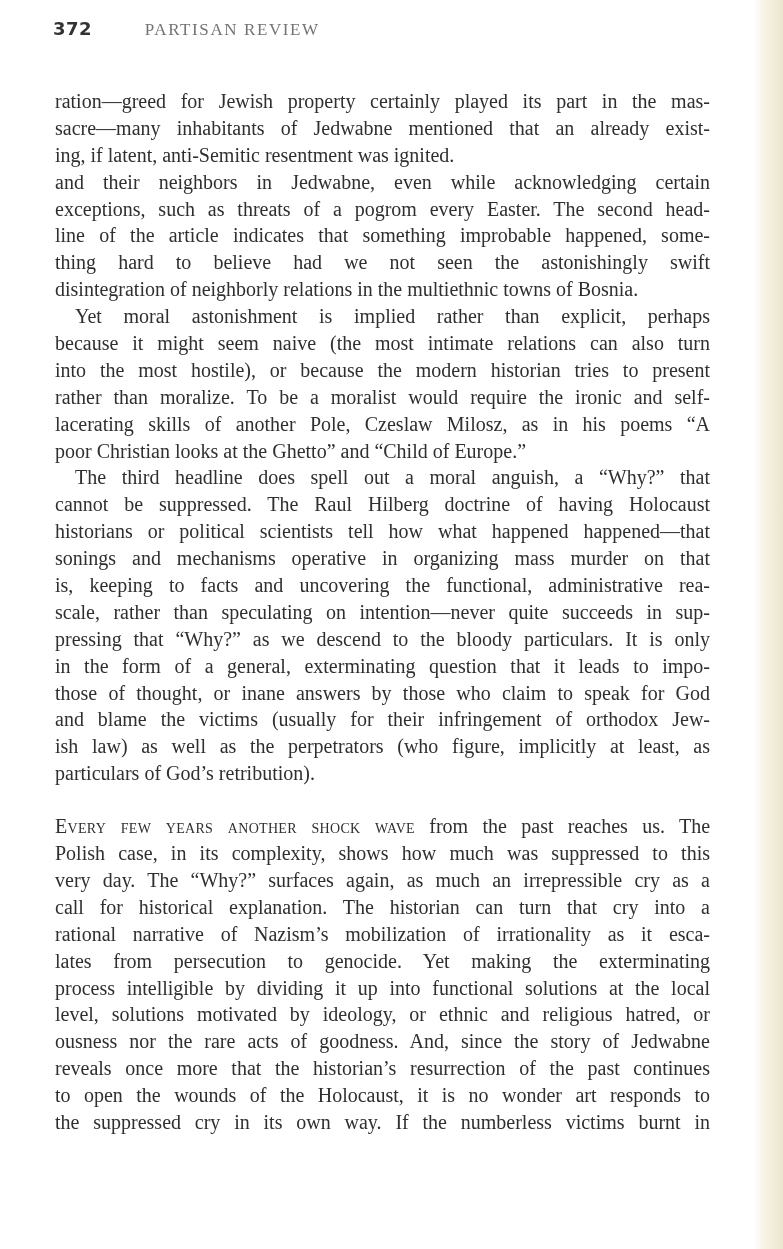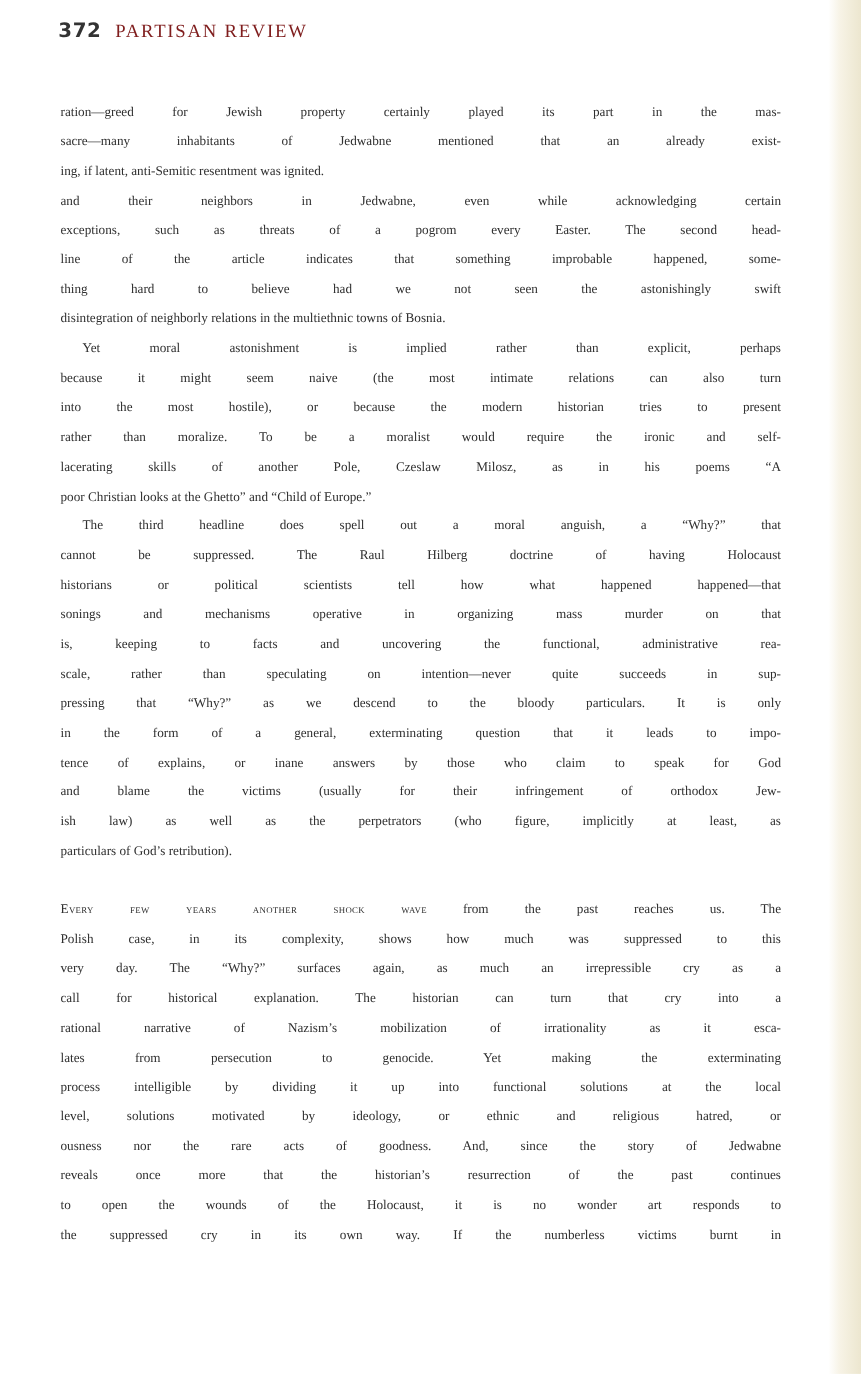--- a/index.html
+++ b/index.html
@@ -35,32 +35,33 @@
     .folio {
       font-family: "DejaVu Sans", "Liberation Sans", sans-serif;
       font-weight: bold;
       font-size: 18px;
       color: #333;
       margin-right: 8px;
     }
     .journal-title {
       font-family: "Liberation Serif", serif;
       letter-spacing: 1.6px;
-      color: #7f1d1d;
+      color: #737373;
+      margin-left: 40px;
     }
     .text-block {
       position: absolute;
       left: 55px;
       width: 655px;
       top: 88px;
     }
     .line {
       height: 26.9px;
       line-height: 26.9px;
-      font-size: 12px;
+      font-size: 20px;
       white-space: nowrap;
       text-align: justify;
       text-align-last: justify;
       color: #2f2f2f;
     }
     .line.last {
       text-align-last: left;
     }
     .line.indent {
       padding-left: 20px;
@@ -110,21 +111,21 @@
 
   <div>
     <div class="line indent">The third headline does spell out a moral anguish, a “Why?” that</div>
     <div class="line">cannot be suppressed. The Raul Hilberg doctrine of having Holocaust</div>
     <div class="line">historians or political scientists tell how what happened happened—that</div>
     <div class="line">sonings and mechanisms operative in organizing mass murder on that</div>
     <div class="line">is, keeping to facts and uncovering the functional, administrative rea-</div>
     <div class="line">scale, rather than speculating on intention—never quite succeeds in sup-</div>
     <div class="line">pressing that “Why?” as we descend to the bloody particulars. It is only</div>
     <div class="line">in the form of a general, exterminating question that it leads to impo-</div>
-    <div class="line">tence of explains, or inane answers by those who claim to speak for God</div>
+    <div class="line">those of thought, or inane answers by those who claim to speak for God</div>
     <div class="line">and blame the victims (usually for their infringement of orthodox Jew-</div>
     <div class="line">ish law) as well as the perpetrators (who figure, implicitly at least, as</div>
     <div class="line last">particulars of God’s retribution).</div>
   </div>
 
   <div class="section-gap"></div>
 
   <div>
     <div class="line"><span class="smallcaps">Every few years another shock wave</span><span> from the past reaches us. The</span></div>
     <div class="line">Polish case, in its complexity, shows how much was suppressed to this</div>

